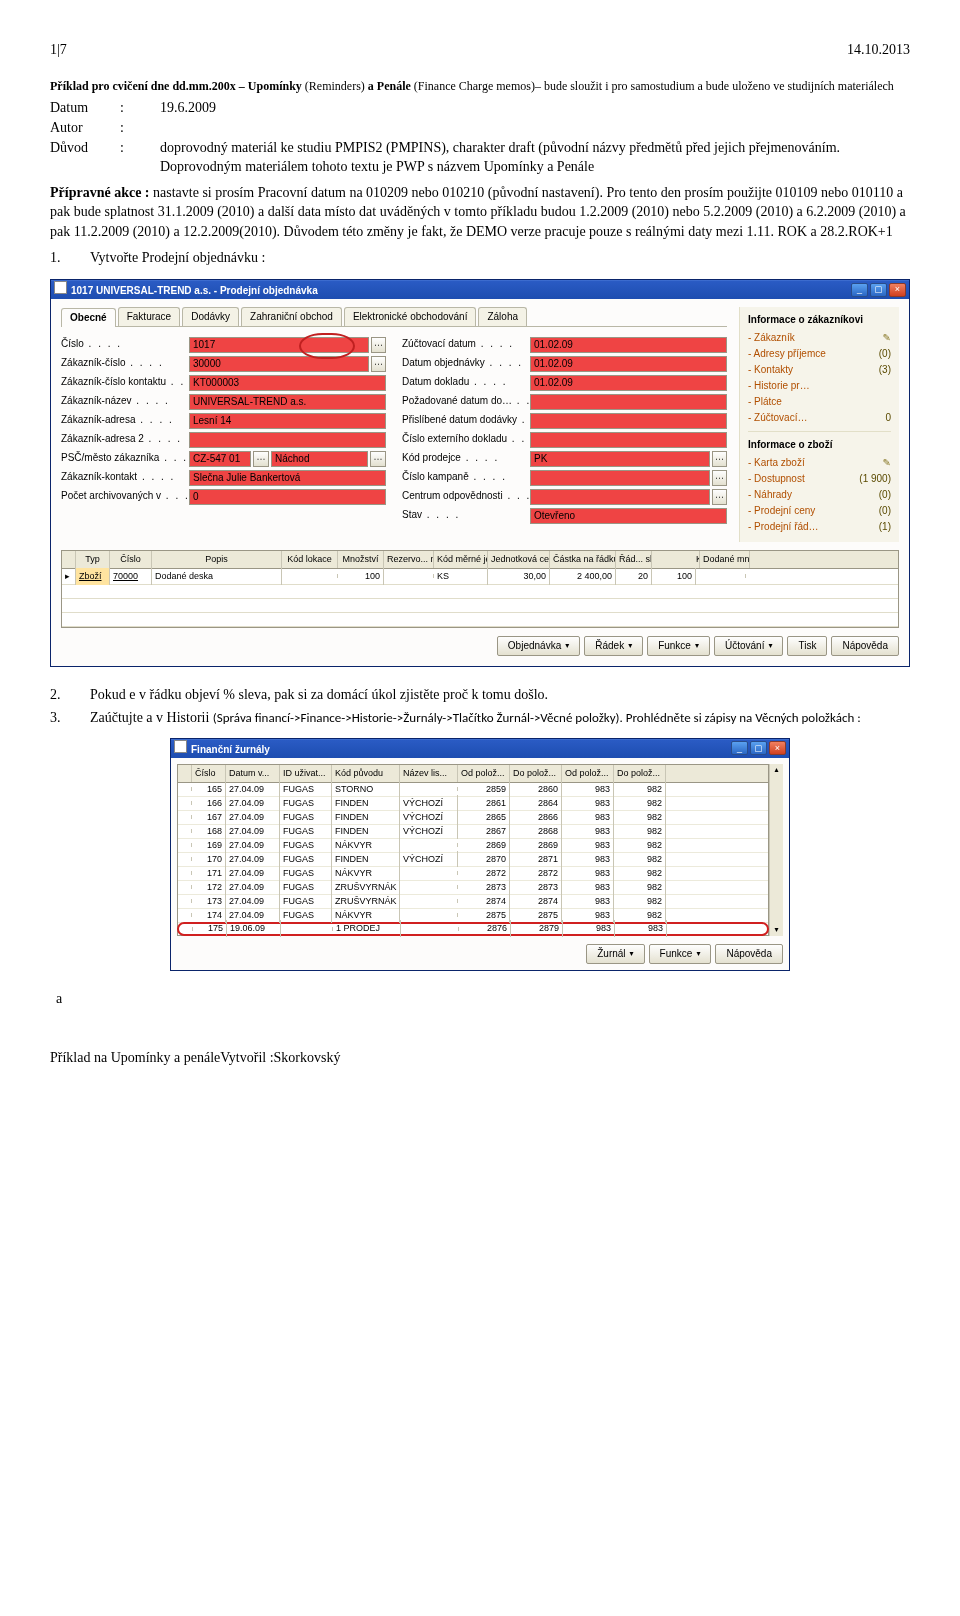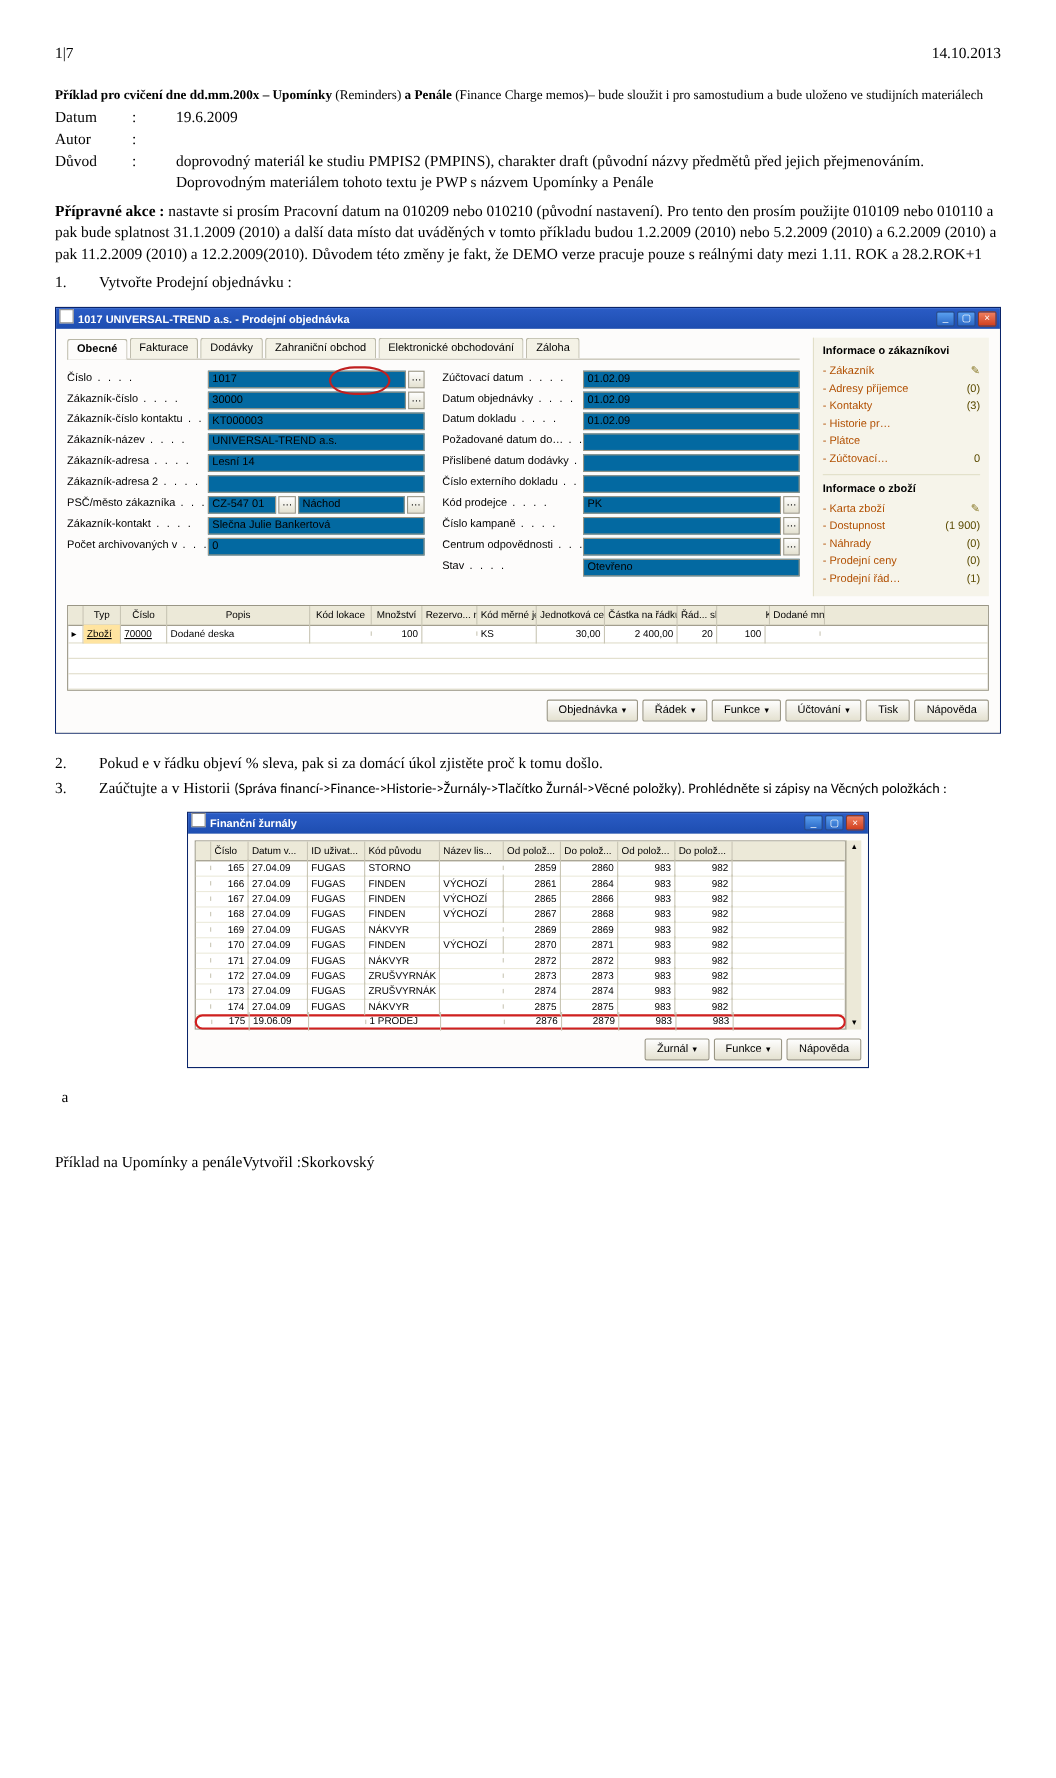--- a/index.html
+++ b/index.html
@@ -42,21 +42,21 @@
   .side-panel .sp-row { display:flex; justify-content:space-between; color:#b14f00; margin:2px 0; }
   .side-panel .sp-row span:first-child::before { content:"- "; color:#b14f00; }
   .side-panel .sp-row .v { color:#5a4a00; }
   .side-panel .sp-row .pencil { color:#8a7a2a; }
   .side-hr { border:none; border-top:1px solid #e2dfc8; margin:6px 0; }
 
   .frow { display:flex; align-items:flex-start; margin:2px 0; height:17px; }
   .frow .flabel { width:128px; white-space:nowrap; overflow:hidden; font-size:10px; }
   .frow .flabel .dots { letter-spacing:2px; color:#000; }
   .frow .fval { flex:1; display:flex; align-items:center; gap:2px; }
-  .finput { border:1px solid #9a9685; background:#0369a1; height:16px; padding:0 3px; font-size:10px; width:100%; }
+  .finput { border:1px solid #9a9685; background:#ef4444; height:16px; padding:0 3px; font-size:10px; width:100%; }
   .fbtn { width:16px; height:16px; border:1px solid #9a9685; background:linear-gradient(#fefefe,#e4e1d0); font-size:9px; display:inline-flex; align-items:center; justify-content:center; }
 
   .grid { border:1px solid #9a9685; margin-top:8px; background:#fff; }
   .ghead { display:flex; background:#ece9d8; border-bottom:1px solid #9a9685; }
   .gcell { border-right:1px solid #c9c6b5; padding:2px 3px; font-size:9px; text-align:center; overflow:hidden; white-space:nowrap; }
   .grow { display:flex; border-bottom:1px solid #e0ddca; height:16px; align-items:center; }
   .grow.empty { height:14px; }
   .grow .gcell { text-align:left; }
   .grow .gcell.num { text-align:right; }
 

